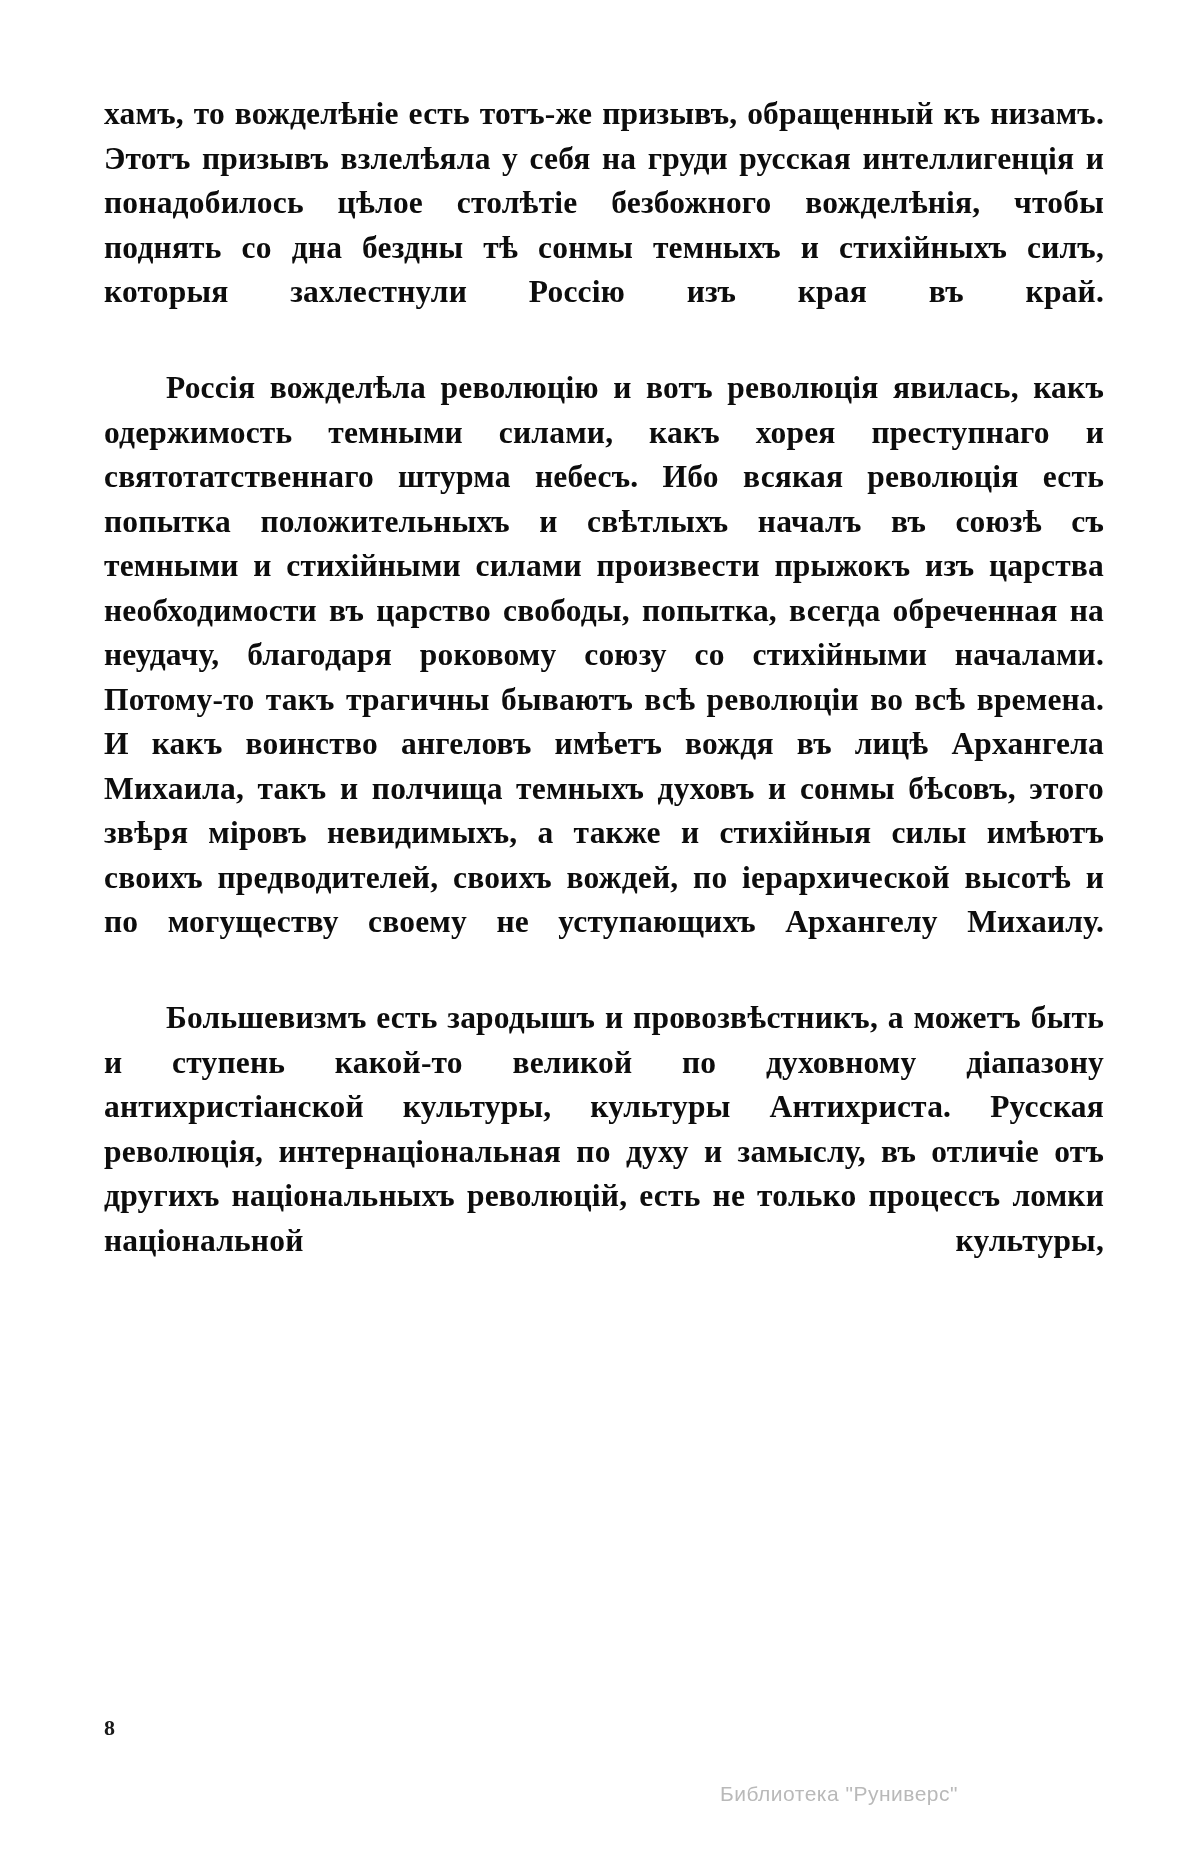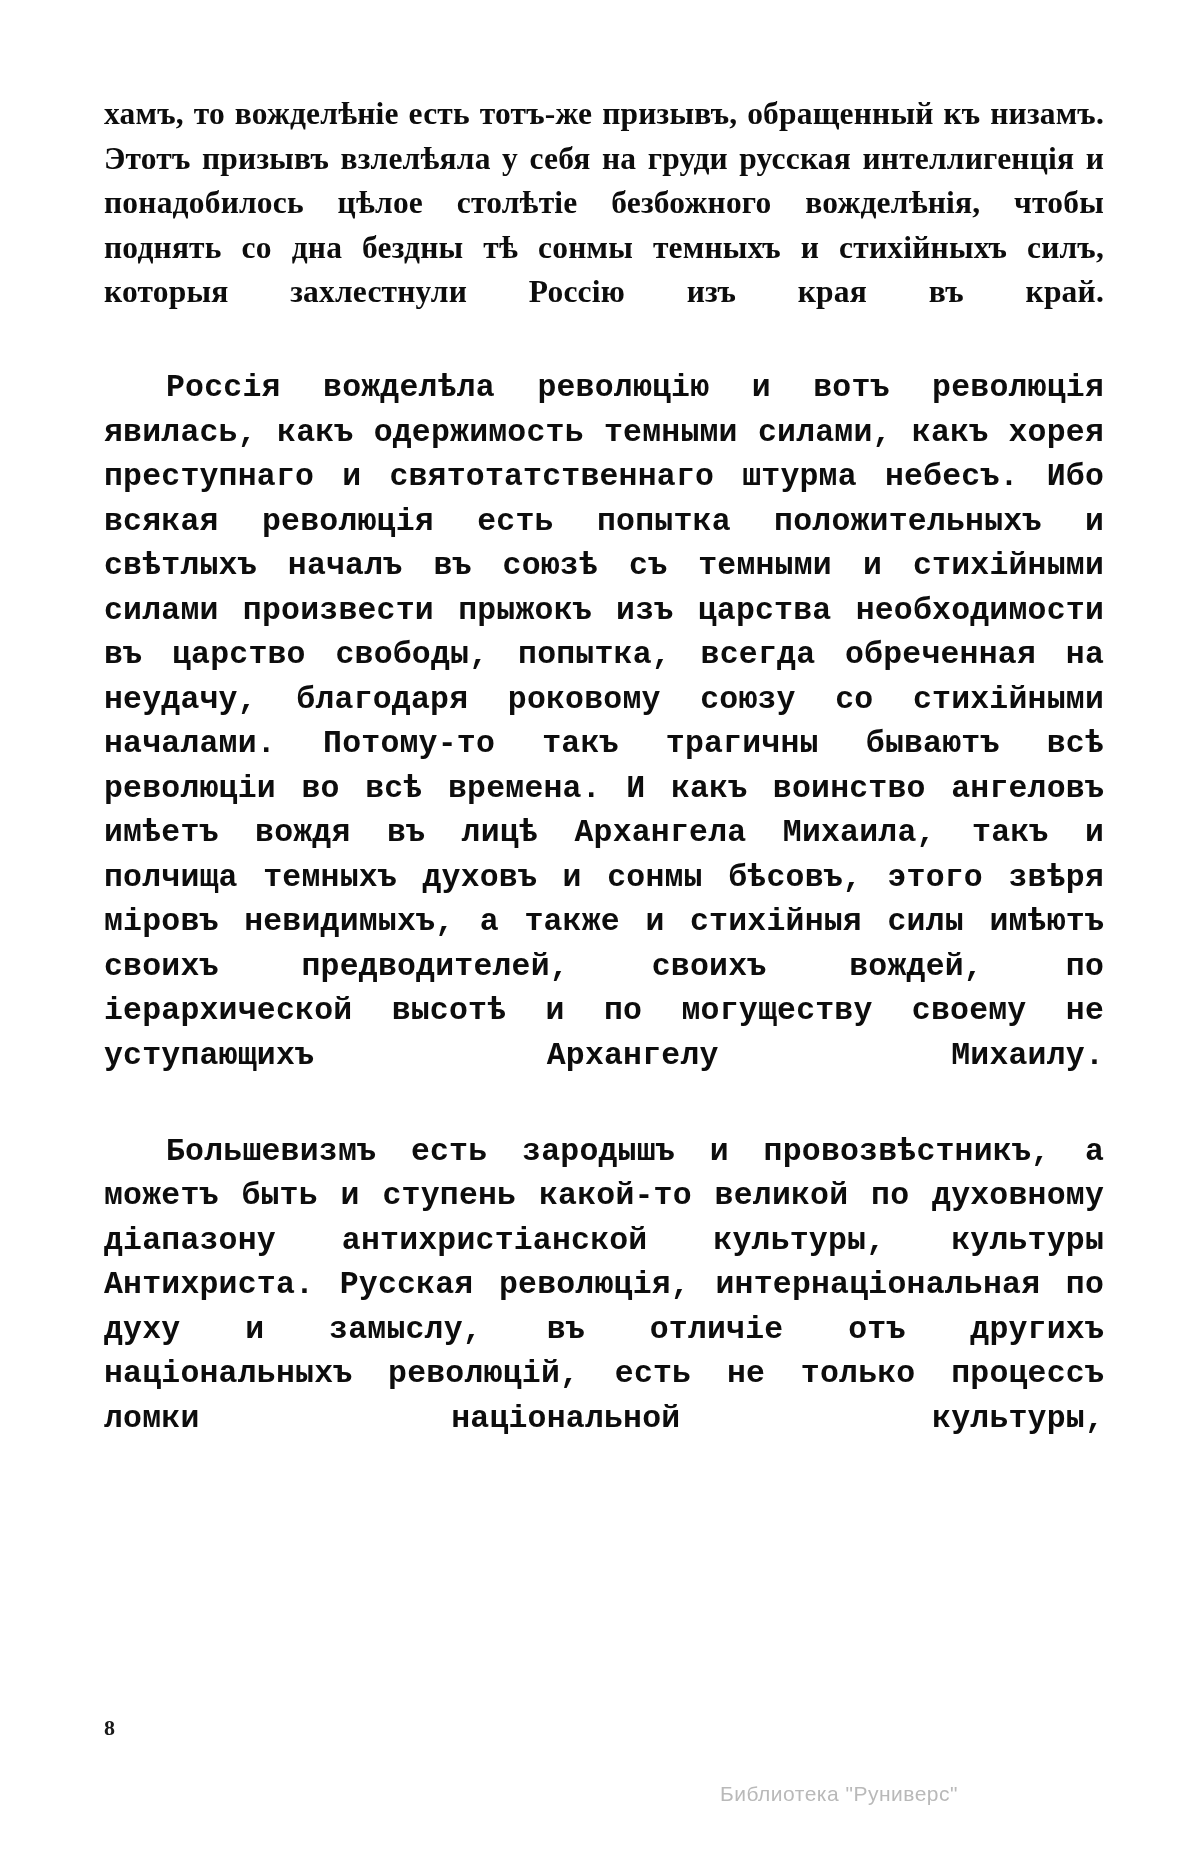--- a/index.html
+++ b/index.html
@@ -37,21 +37,20 @@
     text-align: justify;
     text-justify: inter-word;
     letter-spacing: 0.2px;
     word-spacing: 1px;
     color: #0d0d0d;
     font-weight: 600;
     text-indent: 0;
   }
   p.para + p.para {
     margin-top: 7px;
-    font-family: Liberation Mono, monospace;
   }
   p.indent {
     text-indent: 62px;
   }
   
   p.para::after {
     content: "";
     display: inline-block;
     width: 100%;
   }

